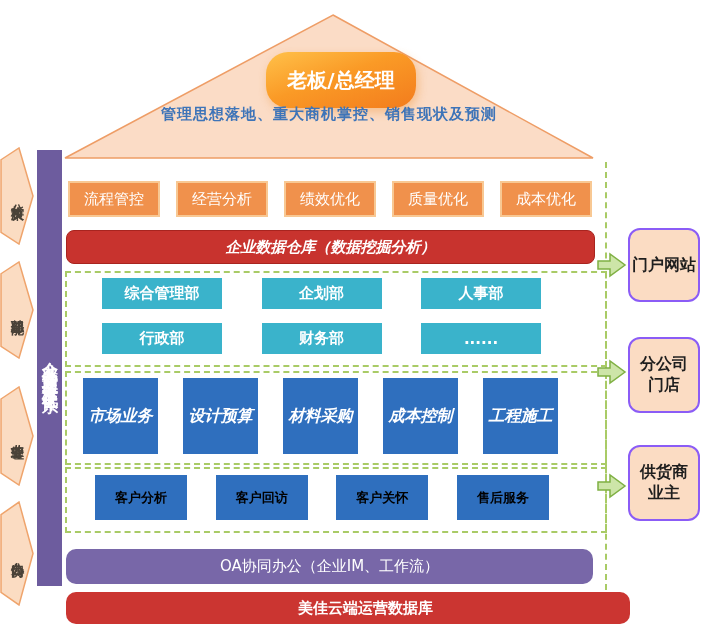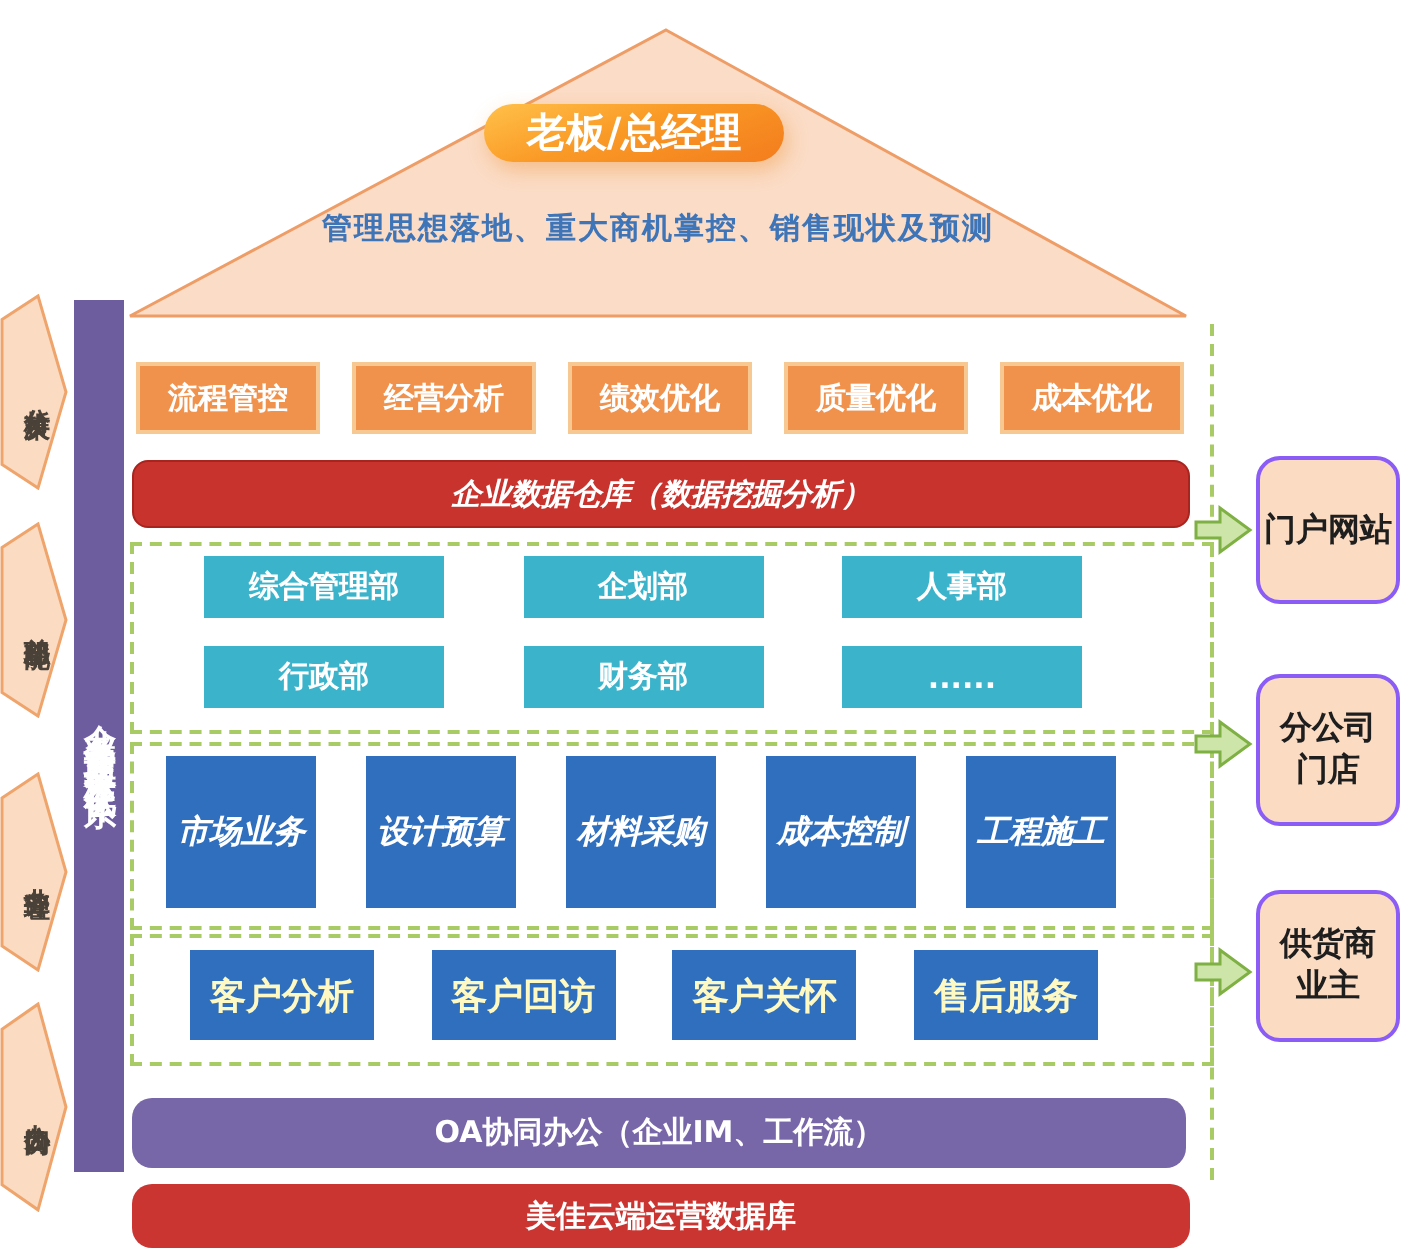--- a/index.html
+++ b/index.html
@@ -3,55 +3,55 @@
 <meta charset="utf-8">
 <style>
   html,body{margin:0;padding:0;background:#ffffff;}
   body{font-family:"DejaVu Sans","Liberation Sans",sans-serif;}
   .canvas{position:relative;width:706px;height:629px;background:#fff;overflow:hidden;}
   .abs{position:absolute;}
 
   
   .subtitle{position:absolute;left:64px;top:105px;width:530px;text-align:center;
     color:#3E74B8;font-weight:700;font-size:15px;letter-spacing:1px;}
-  .boss{position:absolute;left:242px;top:52px;width:150px;height:29px;border-radius:22px;
+  .boss{position:absolute;left:266px;top:52px;width:150px;height:56px;border-radius:22px;
     background:linear-gradient(160deg,#FFC14A 0%,#FA9A26 45%,#F37C1D 100%);
     box-shadow:2px 4px 10px rgba(240,150,60,.45);
     color:#fff;font-weight:700;font-size:20px;display:flex;align-items:center;justify-content:center;}
 
   
   .rail{position:absolute;left:37px;top:150px;width:25px;height:436px;background:#6D5C9E;
     color:#fff;font-weight:700;font-size:16px;writing-mode:vertical-rl;text-orientation:upright;
     display:flex;align-items:center;justify-content:center;letter-spacing:3px;}
   .side-arrow{position:absolute;left:0;width:34px;}
   .side-arrow .lbl{position:absolute;left:2px;top:0;width:30px;height:100%;
     display:flex;align-items:center;justify-content:center;
     writing-mode:vertical-rl;text-orientation:upright;color:#4A4238;font-weight:700;font-size:13px;letter-spacing:1px;}
 
   
   .row{position:absolute;display:flex;justify-content:space-between;}
   .btn-orange{width:88px;height:32px;background:#F0914C;border:2px solid #F8C893;
-    color:#fff;font-weight:700;font-size:15px;display:flex;align-items:center;justify-content:center;}
+    color:#fff;font-weight:400;font-size:15px;display:flex;align-items:center;justify-content:center;}
   .bar-red{position:absolute;background:#C8332E;border:1px solid #A8241F;border-radius:8px;
     color:#fff;font-weight:700;font-size:15px;display:flex;align-items:center;justify-content:center;font-style:italic;}
   .bar-red2{position:absolute;background:#CB3531;border-radius:10px;
-    color:#fff;font-weight:700;font-size:15px;display:flex;align-items:center;justify-content:center;}
+    color:#fff;font-weight:700;font-size:15px;display:flex;align-items:center;justify-content:center;padding-left:35px;}
   .bar-purple{position:absolute;background:#7867A8;border-radius:10px;
-    color:#fff;font-weight:700;font-size:15px;display:flex;align-items:center;justify-content:center;}
+    color:#fff;font-weight:400;font-size:15px;display:flex;align-items:center;justify-content:center;}
 
   .dashed-box{position:absolute;border:2px dashed #A9CB66;box-sizing:border-box;}
   .dept-grid{position:absolute;left:35px;right:64px;top:5px;display:grid;
     grid-template-columns:repeat(3,120px);justify-content:space-between;row-gap:14px;}
   .btn-teal{height:31px;background:#3AB3CB;color:#fff;font-weight:700;font-size:15px;
     display:flex;align-items:center;justify-content:center;}
   .biz-row{position:absolute;left:16px;right:47px;top:5px;display:flex;justify-content:space-between;}
   .btn-square{width:75px;height:76px;background:#2F6FBE;color:#fff;font-weight:700;font-size:16px;
     display:flex;align-items:center;justify-content:center;font-style:italic;}
   .cust-row{position:absolute;left:28px;right:56px;top:6px;display:flex;justify-content:space-between;}
-  .btn-cust{width:92px;height:45px;background:#2F6FBE;color:#fef9c3;font-weight:700;font-size:18px;
+  .btn-cust{width:92px;height:45px;background:#2F6FBE;color:#000000;font-weight:700;font-size:13px;
     display:flex;align-items:center;justify-content:center;}
 
   
   .dotline{position:absolute;left:605px;top:162px;height:428px;border-left:2px dashed #A9CB66;}
   .right-box{position:absolute;left:628px;width:72px;background:#FBDCC3;border:2px solid #8b5cf6;
     border-radius:12px;box-sizing:border-box;color:#1E1E1E;font-weight:700;font-size:16px;
     display:flex;align-items:center;justify-content:center;text-align:center;white-space:pre-line;line-height:1.3;}
   .garrow{position:absolute;left:597px;width:30px;height:26px;}
 </style>
 </head>

